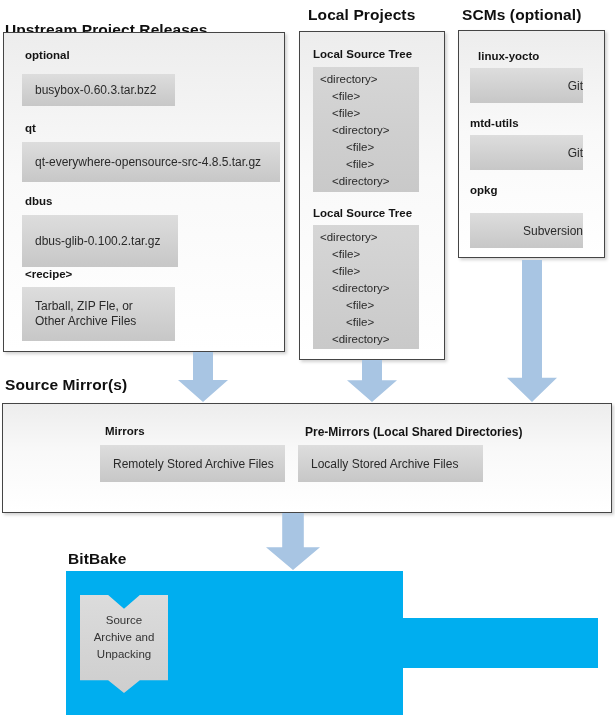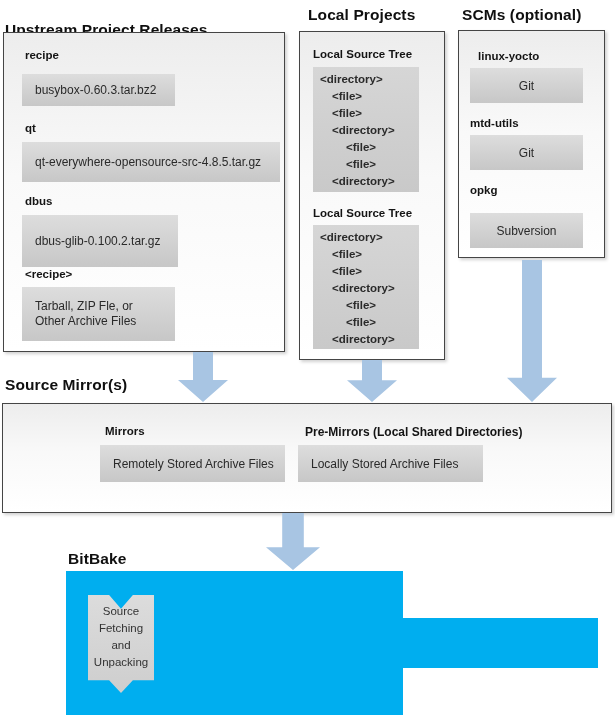--- a/index.html
+++ b/index.html
@@ -14,27 +14,27 @@
     border:1.5px solid #454545;
     box-shadow:2px 2px 3px rgba(0,0,0,0.18);
   }
   .sublabel{font-weight:bold;font-size:11.5px;color:#141414;white-space:nowrap;}
   .graybox{
     background:linear-gradient(180deg,#dddddd 0%,#c7c7c7 100%);
     font-size:12px;color:#2a2a2a;
     display:flex;align-items:center;
   }
   .graybox.lefttext{padding-left:13px;}
-  .graybox.centertext{justify-content:center;}
+  .graybox.centertext{justify-content:flex-end;}
   .filelines{font-size:12px;color:#2a2a2a;line-height:15px;}
   .treebox{
     background:linear-gradient(180deg,#d6d6d6 0%,#c9c9c9 100%);
     font-size:11.5px;color:#2a2a2a;padding-top:4px;
   }
-  .tree-line{line-height:17px;white-space:nowrap;font-weight:bold;}
+  .tree-line{line-height:17px;white-space:nowrap;}
   .ind0{padding-left:7px;}
   .ind1{padding-left:19px;}
   .ind2{padding-left:33px;}
   .arrow{background:#a8c5e3;}
   .arrow.a1{clip-path:polygon(30% 0,70% 0,70% 56%,100% 56%,50% 100%,0 56%,30% 56%);}
   .arrow.a2{clip-path:polygon(30% 0,70% 0,70% 48%,100% 48%,50% 100%,0 48%,30% 48%);}
   .arrow.a3{clip-path:polygon(30% 0,70% 0,70% 83%,100% 83%,50% 100%,0 83%,30% 83%);}
   .arrow.a4{clip-path:polygon(30% 0,70% 0,70% 60%,100% 60%,50% 100%,0 60%,30% 60%);}
   .bitbake-rect{background:#00AEEF;}
   .chevron{
@@ -45,21 +45,21 @@
   }
   .chevron-line{font-size:11.5px;color:#333;line-height:17px;text-align:center;}
 </style>
 </head>
 <body>
 
 <div class="abs heading" style="left:5px;top:12px;margin-top:9px;">Upstream Project Releases</div>
 
 <div class="abs panel" style="left:3px;top:32px;width:282px;height:320px;">
 </div>
-<div class="abs sublabel" style="left:25px;top:49px;">recipe</div>
+<div class="abs sublabel" style="left:25px;top:49px;">optional</div>
 <div class="abs graybox lefttext" style="left:22px;top:74px;width:153px;height:32px;">
   <span>busybox-0.60.3.tar.bz2</span>
 </div>
 <div class="abs sublabel" style="left:25px;top:122px;">qt</div>
 <div class="abs graybox lefttext" style="left:22px;top:142px;width:258px;height:40px;">
   <span>qt-everywhere-opensource-src-4.8.5.tar.gz</span>
 </div>
 <div class="abs sublabel" style="left:25px;top:195px;">dbus</div>
 <div class="abs graybox lefttext" style="left:22px;top:215px;width:156px;height:52px;">
   <span>dbus-glib-0.100.2.tar.gz</span>
@@ -133,17 +133,17 @@
   <span>Locally Stored Archive Files</span>
 </div>
 
 <div class="abs arrow a4" style="left:266px;top:513px;width:54px;height:57px;"></div>
 
 <div class="abs heading" style="left:68px;top:550px;">BitBake</div>
 
 <div class="abs bitbake-rect" style="left:66px;top:571px;width:337px;height:144px;"></div>
 <div class="abs bitbake-rect" style="left:403px;top:618px;width:195px;height:50px;"></div>
 
-<div class="abs chevron" style="left:88px;top:595px;width:66px;height:98px;">
+<div class="abs chevron" style="left:80px;top:595px;width:88px;height:98px;">
   <div class="chevron-line">Source</div>
-  <div class="chevron-line">Fetching and</div>
+  <div class="chevron-line">Archive and</div>
   <div class="chevron-line">Unpacking</div>
 </div>
 
 </body></html>

